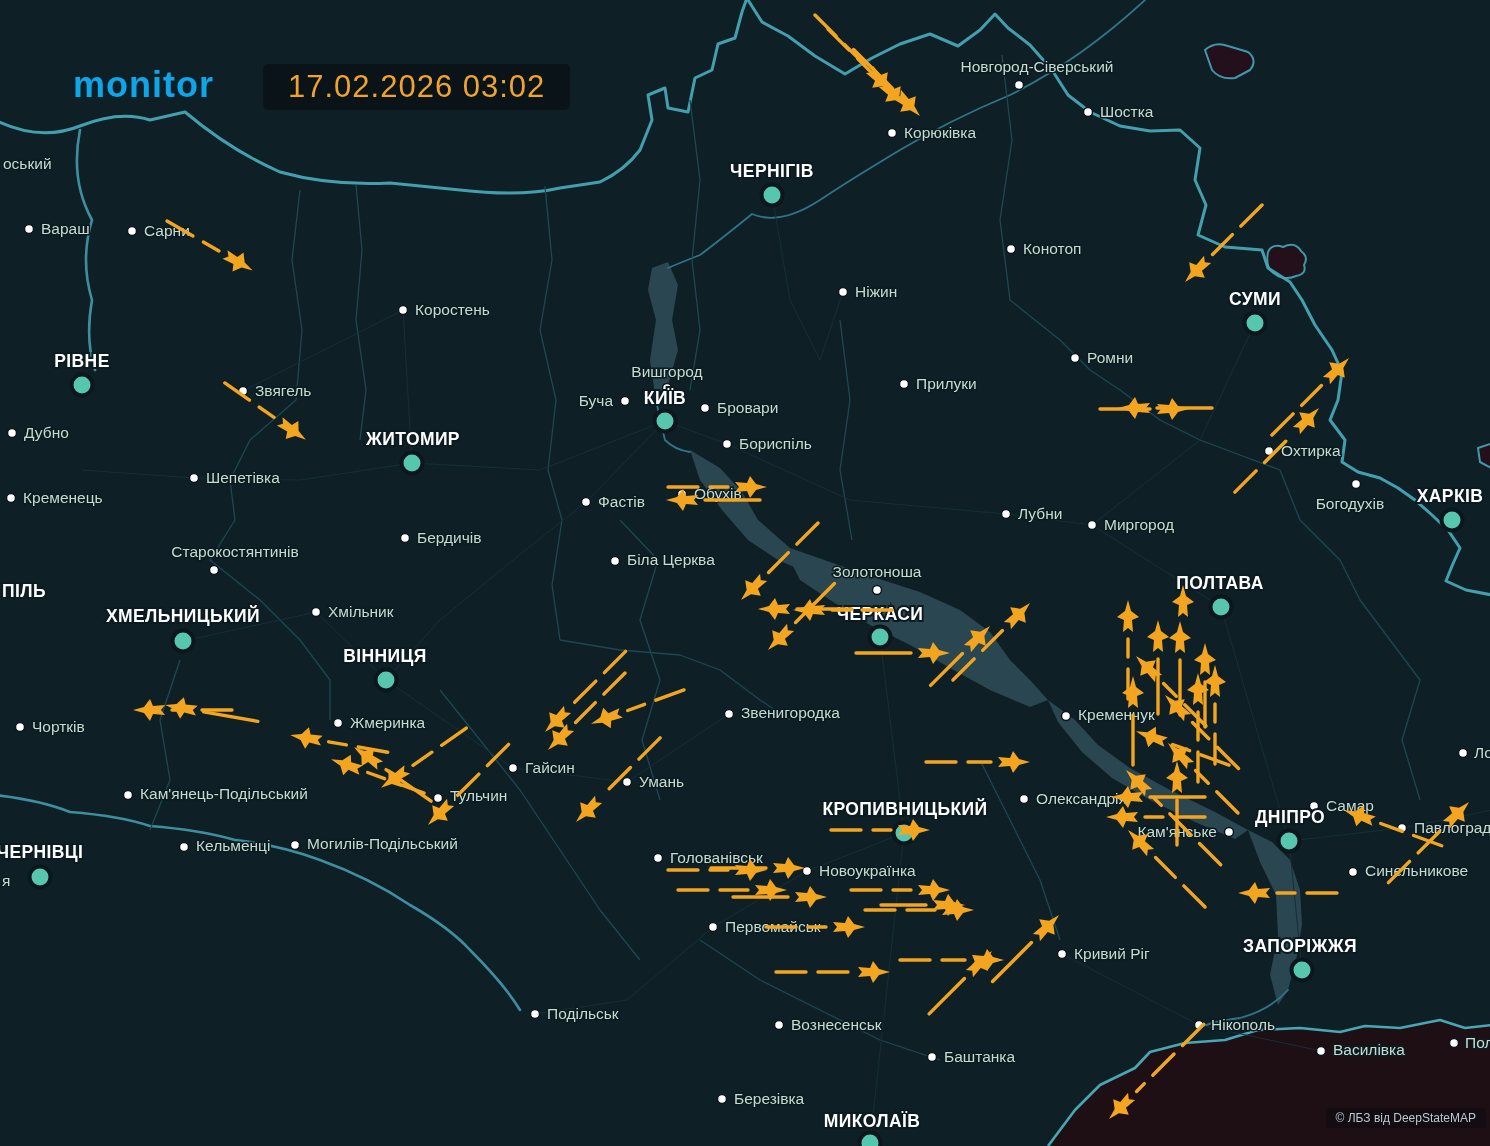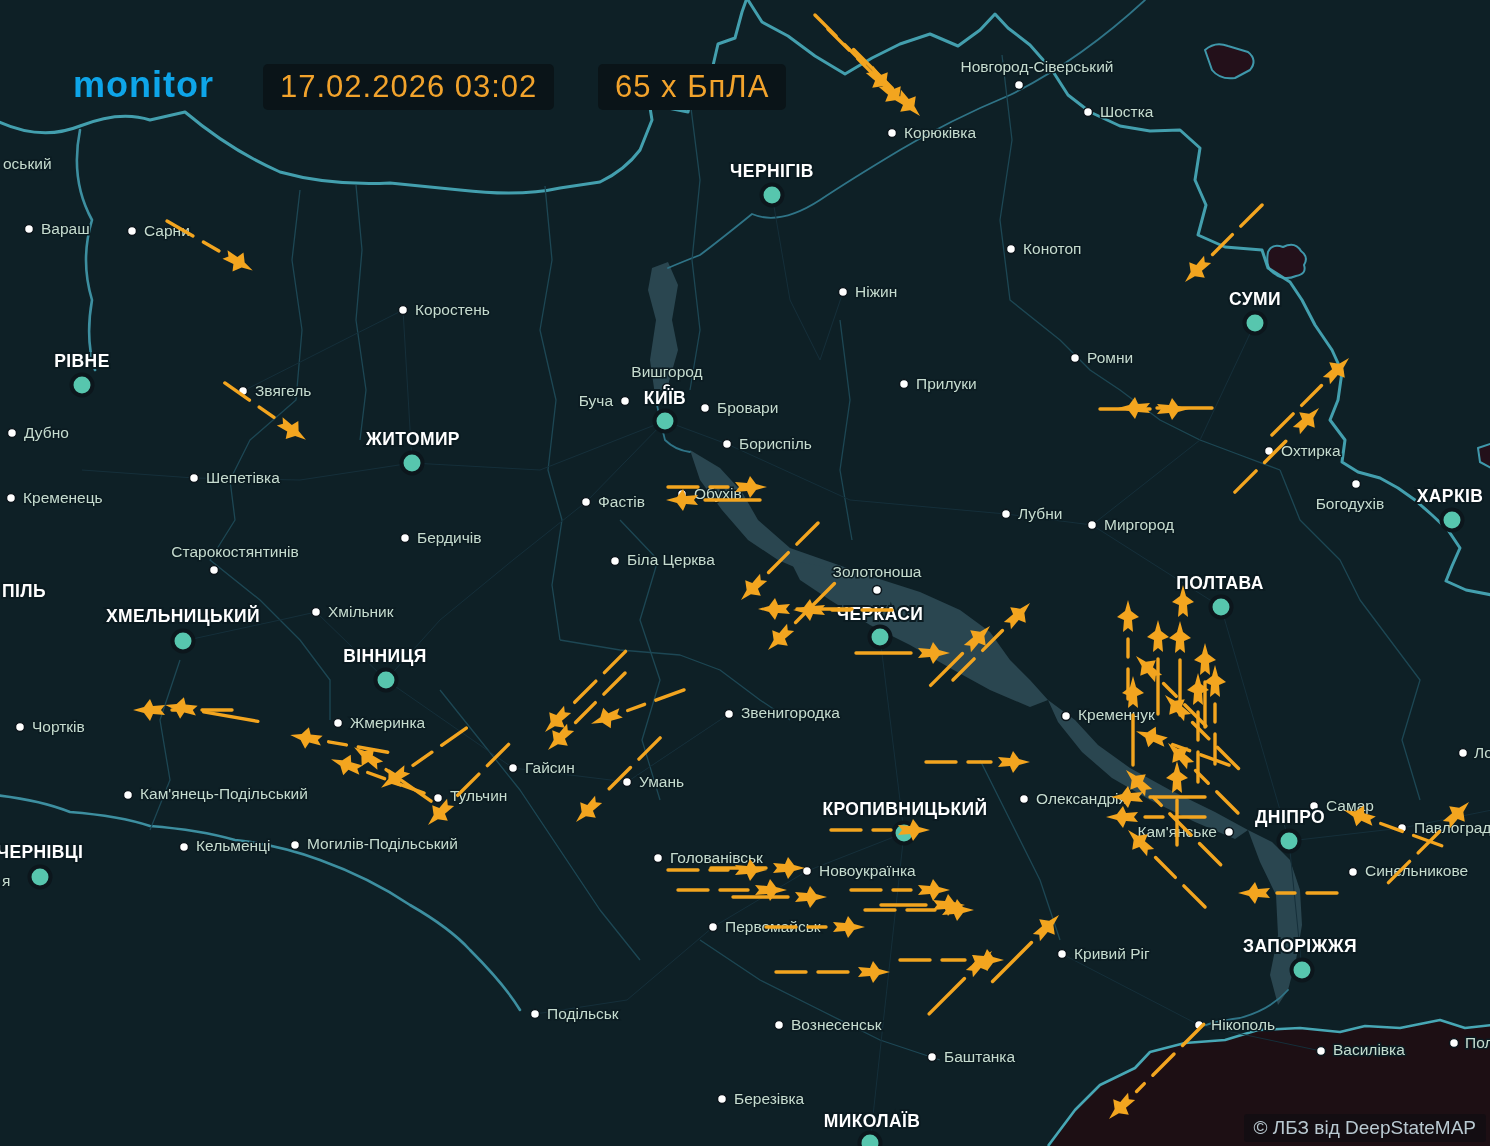--- a/index.html
+++ b/index.html
@@ -22,27 +22,27 @@
   .city-minor{font-size:15.5px;fill:#c6dccf;paint-order:stroke;stroke:#0b1b21;stroke-width:3px;dominant-baseline:central;}
   .city-major{font-size:17.5px;font-weight:bold;letter-spacing:.4px;fill:#ffffff;paint-order:stroke;stroke:#0b1b21;stroke-width:4px;dominant-baseline:central;}
   .major-dot{fill:#57c6ae;stroke:#0c161c;stroke-width:4px;}
   .minor-dot{fill:#ffffff;stroke:#0c161c;stroke-width:1.5px;}
   .drone{fill:#f3a51f;}
   .trail{stroke:#f3a51f;stroke-width:3.4;stroke-linecap:round;}
 
   
   #brand{position:absolute;left:73px;top:64px;font-size:36px;font-weight:bold;color:#0ea5e9;letter-spacing:1px;}
   .pill{position:absolute;top:64px;height:46px;display:flex;align-items:center;
-        background:#0a1418;border-radius:5px;padding:0 17px;box-sizing:border-box;}
+        background:#0a1418;border-radius:5px;padding:0 25px;box-sizing:border-box;}
   #datetime-pill{left:263px;}
   #counter-pill{left:598px;}
   .pill span{font-size:31px;color:#f2a32c;letter-spacing:1px;white-space:nowrap;}
 
   
-  #attribution{position:absolute;right:4px;bottom:4px;font-size:19px;color:#b9c9d1;
+  #attribution{position:absolute;right:4px;bottom:18px;font-size:12px;color:#b9c9d1;
                background:rgba(8,12,16,.45);padding:3px 10px;border-radius:3px;}
 </style>
 </head>
 <body>
 
 <div id="stage">
 
   <svg id="map-svg" width="1490" height="1146" viewBox="0 0 1490 1146">
     <defs>
       <path id="drone-shape" d="M17,0 L6,-3 L0,-11 L-3,-4 L-15,-5 L-11,0 L-15,5 L-3,4 L0,11 L6,3 Z"></path>
@@ -517,18 +517,15 @@
           <line x1="-77" y1="0" x2="-22" y2="0" class="trail"></line>
           <use href="#drone-shape" class="drone" xlink:href="#drone-shape"></use>
         </g>
       </g>
   </svg>
 
   <div id="brand">monitor</div>
   <div class="pill" id="datetime-pill">
     <span>17.02.2026 03:02</span>
   </div>
-  <div class="pill" id="counter-pill">
-    <span>65 х БпЛА</span>
-  </div>
 
   <div id="attribution">© ЛБЗ від DeepStateMAP</div>
 </div>
 
 </body></html>

